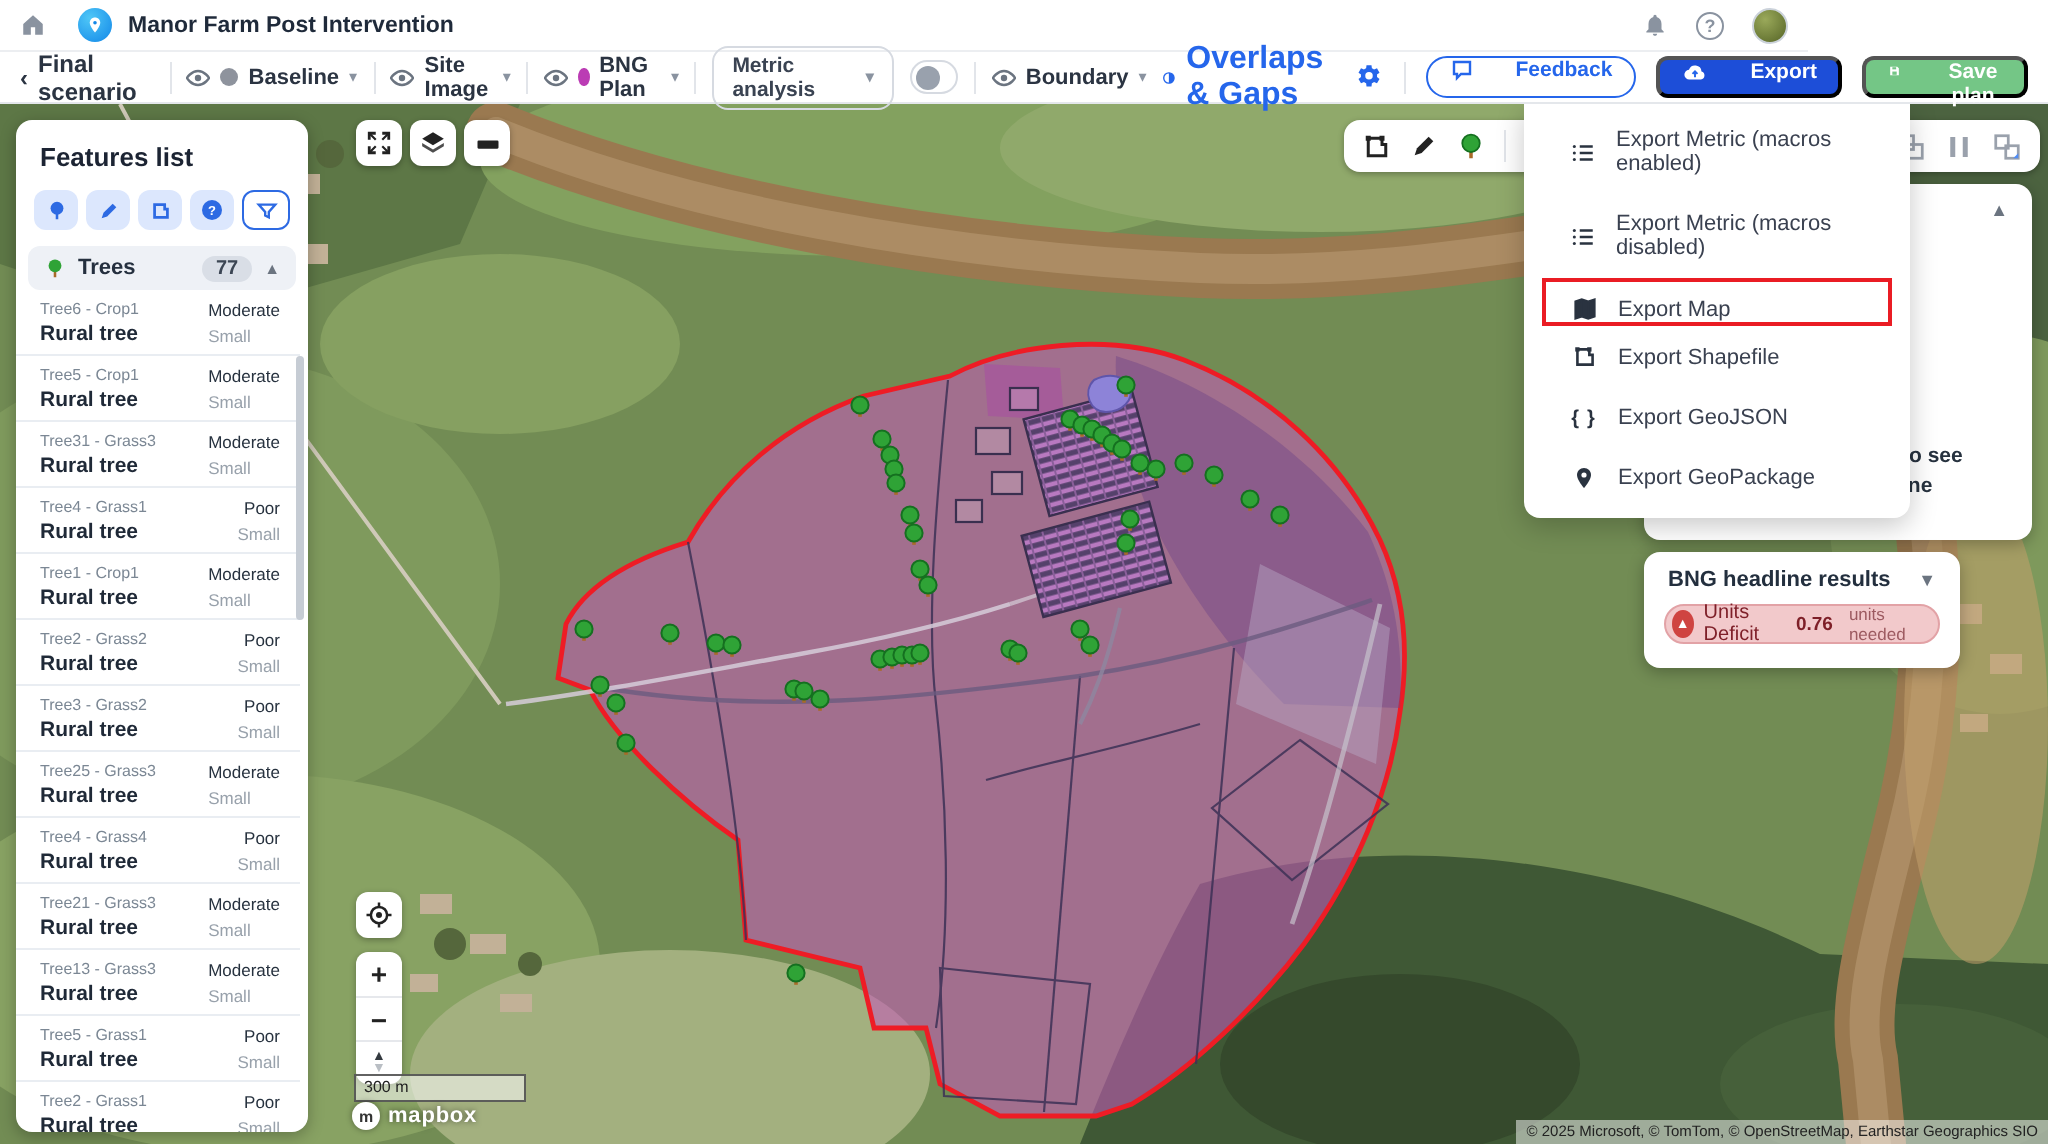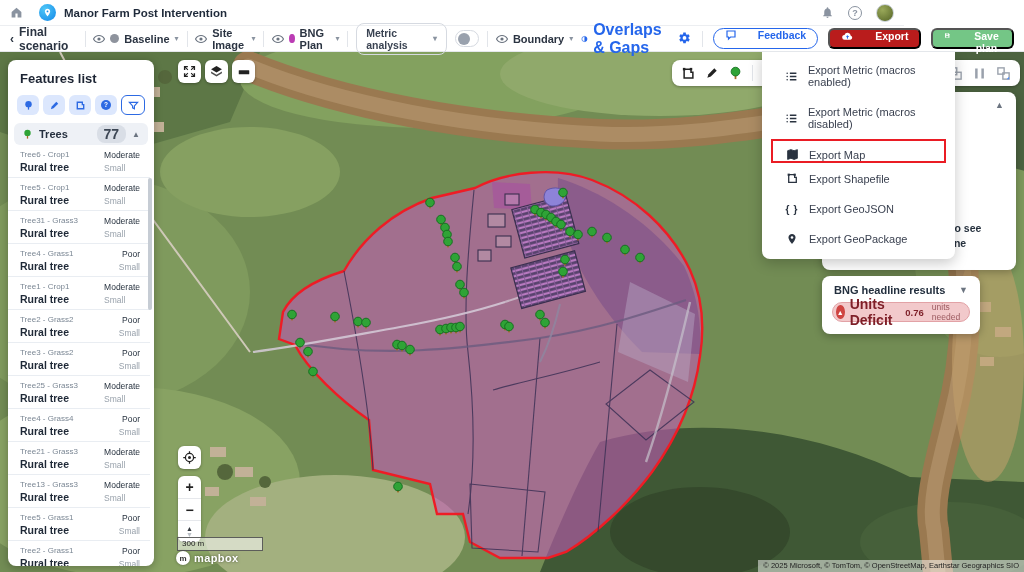--- a/index.html
+++ b/index.html
@@ -28,21 +28,21 @@
   .car { font-size:8px; color:#8a93a0; }
   .dot { width:9px; height:9px; border-radius:50%; display:inline-block; }
   .selbox { display:flex; align-items:center; gap:16px; border:1px solid #d6dae1; border-radius:8px;
             padding:3px 9px; font-size:10.5px; color:#3a4352; font-weight:bold; }
   .toggle { width:32px; height:17px; border-radius:9px; background:#fff; border:1px solid #d6dae1; position:relative; }
   .toggle .knob { position:absolute; left:2px; top:1.5px; width:12px; height:12px; border-radius:50%; background:#99a1ad; }
   .linkblue { display:flex; align-items:center; gap:5px; color:#2566eb; font-size:16px; font-weight:bold; }
   .gearbtn { color:#2566eb; display:flex; }
   .btn { display:flex; gap:21px; font-size:10.5px; font-weight:bold; border-radius:6px; height:21px; padding:0 11px; }
   .btn-feedback { color:#2566eb; border:1.5px solid #2566eb; border-radius:12px; background:#fff; }
-  .btn-export { background:#b91c1c; color:#fff; }
+  .btn-export { background:#1d4ed8; color:#fff; }
   .btn-save { background:#74c686; color:#fff; }
   .scbar .right { margin-left:auto; display:flex; align-items:center; gap:10px; }
 
   
   .map { position:absolute; top:52px; left:0; width:1024px; height:520px; background:#728c54; overflow:hidden; }
   .map > svg.canvas { position:absolute; inset:0; }
 
   .fbtn { position:absolute; width:23px; height:23px; background:#fff; border-radius:6px;
           box-shadow:0 1px 3px rgba(0,0,0,.3); display:flex; align-items:center; justify-content:center; color:#222; z-index:5; }
 
@@ -54,21 +54,21 @@
 
   
   .fpanel { position:absolute; left:8px; top:8px; width:146px; height:506px; background:#fff; border-radius:8px;
             box-shadow:0 2px 8px rgba(0,0,0,.28); z-index:6; display:flex; flex-direction:column; overflow:hidden; }
   .fpanel h1 { font-size:13px; color:#1c2433; padding:11px 12px 9px; }
   .filterrow { display:flex; gap:4px; padding:0 9px 8px; }
   .fchip { flex:1; height:20px; border-radius:6px; background:#dce7fd; color:#2d6ae3; display:flex; align-items:center; justify-content:center; }
   .fchip.sel { background:#fff; border:1.5px solid #2d6ae3; }
   .ghead { margin:0 6px 0; background:#eef1f6; border-radius:6px; height:22px; display:flex; align-items:center; gap:6px; padding:0 8px; }
   .ghead .gl { font-size:11px; font-weight:bold; color:#25303f; }
-  .gcount { margin-left:auto; background:#d9dee6; color:#3c4654; font-size:14px; font-weight:bold; border-radius:8px; padding:1px 7px; }
+  .gcount { margin-left:auto; background:#d9dee6; color:#3c4654; font-size:10px; font-weight:bold; border-radius:8px; padding:1px 7px; }
   .gchev { font-size:8px; color:#6b7480; }
   .flist { flex:1; overflow:hidden; padding:0 4px 0 0; }
   .frow { display:flex; justify-content:space-between; padding:5px 10px 4px 12px; border-bottom:1px solid #e9edf2; }
   .frow .nm { font-size:8px; color:#7b8794; }
   .frow .tp { font-size:10.5px; font-weight:bold; color:#1f2937; margin-top:1.5px; }
   .frow .cond { font-size:8.5px; font-weight:normal; color:#27323f; text-align:right; }
   .frow .sz { font-size:8.5px; color:#98a1ab; text-align:left; margin-top:3px; }
   .scrollthumb { position:absolute; right:2px; top:118px; width:4px; height:132px; background:#c6ccd4; border-radius:2px; }
 
   
@@ -86,21 +86,21 @@
   .ipanel .frag { position:absolute; left:129px; top:129px; font-size:10.5px; font-weight:bold; color:#27323f; line-height:15px; }
   .rpanel { position:absolute; left:822px; top:224px; width:158px; height:58px; background:#fff; border-radius:8px;
             box-shadow:0 2px 8px rgba(0,0,0,.28); z-index:7; }
   .rpanel .rhead { display:flex; align-items:center; padding:8px 12px 6px; }
   .rpanel .rtitle { font-size:11px; font-weight:bold; color:#232f3e; }
   .rpanel .chev { margin-left:auto; font-size:9px; color:#6b7480; }
   .pill { margin:0 10px; height:20px; border-radius:11px; background:#f2c9cb; border:1px solid #e2a2a6;
           display:flex; align-items:center; padding:0 7px 0 3px; gap:5px; }
   .pill .warn { width:14px; height:14px; border-radius:50%; background:#cf4441; color:#fff; font-size:7px;
                 display:flex; align-items:center; justify-content:center; }
-  .pill .pl { font-size:14px; font-weight:bold; color:#7e1f28; }
+  .pill .pl { font-size:10px; font-weight:normal; color:#7e1f28; }
   .pill .pv { margin-left:auto; font-size:9.5px; font-weight:bold; color:#7e1f28; }
   .pill .ps { font-size:8.5px; color:#9c5a60; margin-left:3px; }
 
   
   .zgroup { position:absolute; left:178px; top:424px; width:23px; background:#fff; border-radius:6px;
             box-shadow:0 1px 3px rgba(0,0,0,.3); z-index:5; display:flex; flex-direction:column; }
   .zbtn { height:22px; display:flex; align-items:center; justify-content:center; font-size:14px; font-weight:bold; color:#222; }
   .zbtn + .zbtn { border-top:1px solid #e6e8ec; }
   .tiltcol { display:flex; flex-direction:column; align-items:center; line-height:6px; font-size:7px; }
   .tiltcol .up { color:#33393f; } .tiltcol .dn { color:#b9bec4; }

